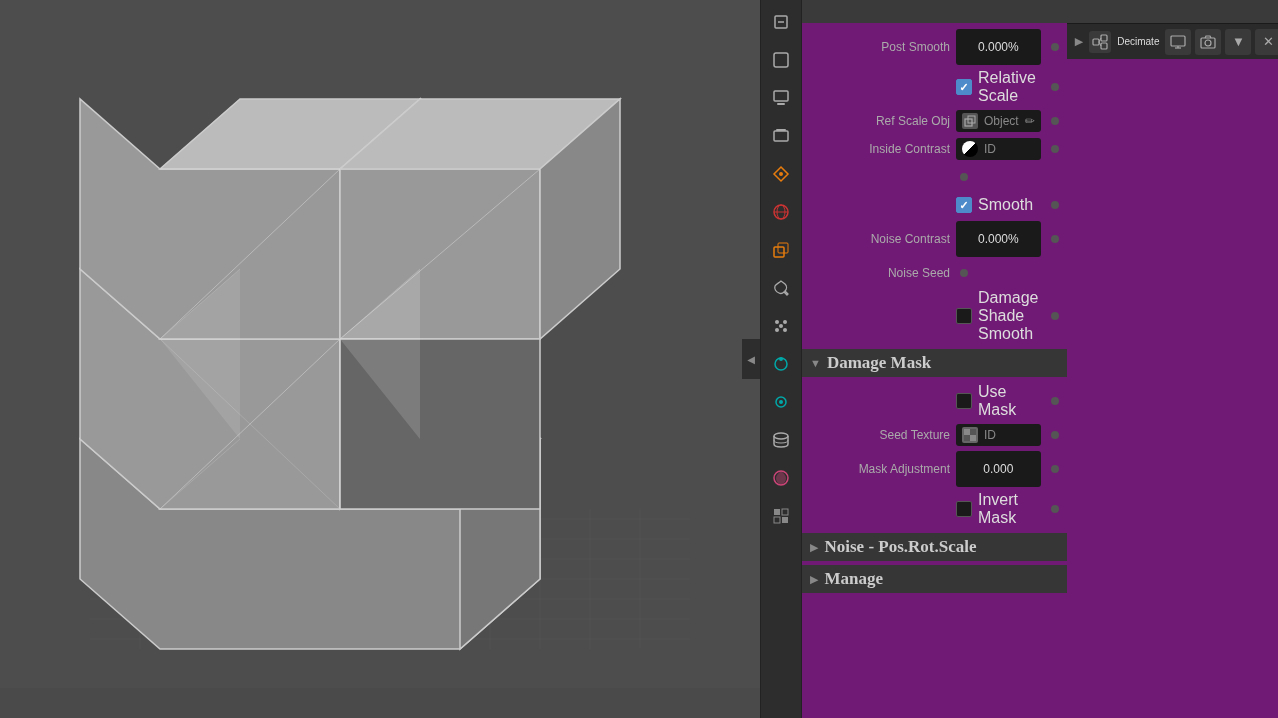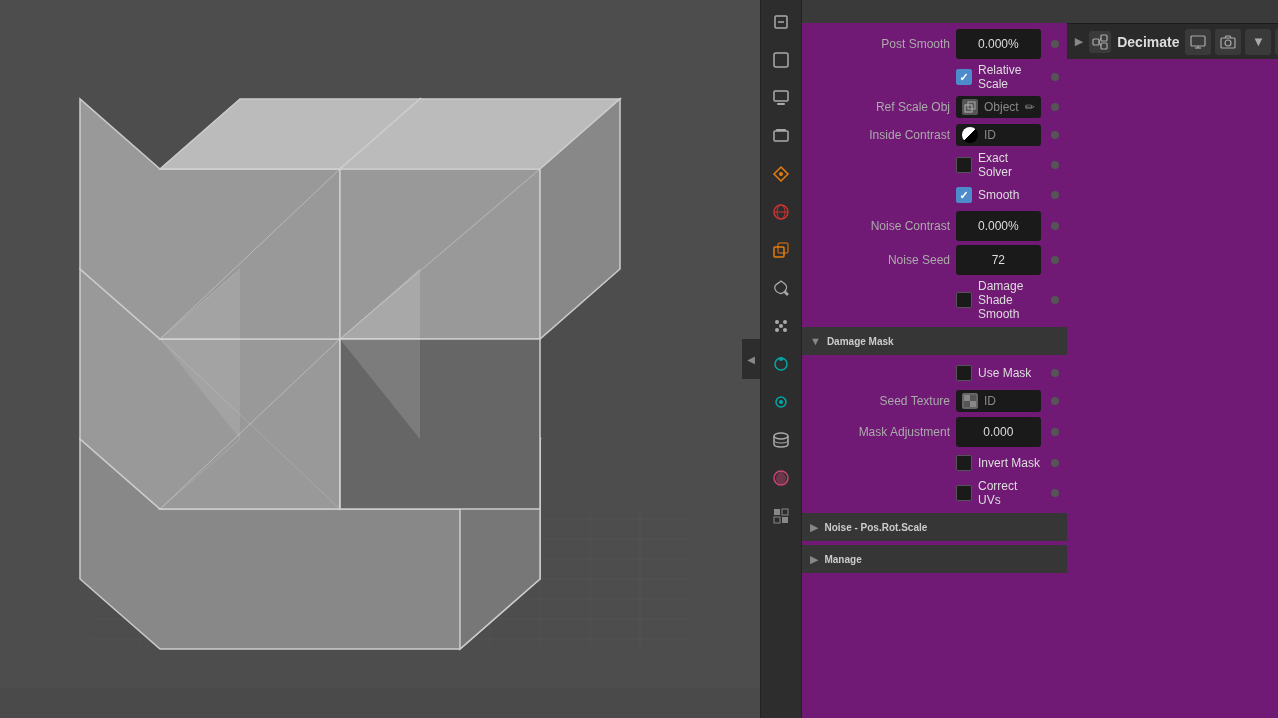--- a/index.html
+++ b/index.html
@@ -124,21 +124,21 @@
     .prop-label {
       text-align: right;
       color: #aaa;
       font-size: 12px;
       min-width: 140px;
       flex-shrink: 0;
     }
 
     .prop-value {
       flex: 1;
-      height: 30px;
+      height: 36px;
       background: #1a1a1a;
       border-radius: 3px;
       display: flex;
       align-items: center;
       padding: 0 8px;
       font-size: 12px;
       color: #ddd;
       position: relative;
     }
 
@@ -195,21 +195,21 @@
     }
 
     .checkbox.checked::after {
       content: '✓';
       color: white;
       font-size: 11px;
       font-weight: bold;
     }
 
     .checkbox-label {
-      font-size: 12px;
+      font-size: 16px;
       color: #ddd;
     }
 
     
     .obj-field {
       flex: 1;
       height: 22px;
       background: #1a1a1a;
       border-radius: 3px;
       display: flex;
@@ -271,23 +271,24 @@
       background: #363636;
       margin: 4px 0;
     }
 
     .section-arrow {
       color: #888;
       font-size: 11px;
     }
 
     .section-title {
-      font-size: 10px;
+      font-size: 17px;
       font-weight: bold;
       color: #ccc;
+      font-family: Liberation Serif, serif;
     }
 
     
     .tex-field {
       flex: 1;
       height: 22px;
       background: #1a1a1a;
       border-radius: 3px;
       display: flex;
       align-items: center;
@@ -334,22 +335,22 @@
       background: #3a3a3a;
       border-radius: 3px;
       display: flex;
       align-items: center;
       justify-content: center;
       color: #aaa;
       font-size: 13px;
     }
 
     .bottom-title {
-      font-size: 14px;
-      font-weight: bold;
+      font-size: 10px;
+      font-weight: normal;
       color: #ddd;
       flex: 1;
     }
 
     .bottom-actions {
       display: flex;
       gap: 4px;
       align-items: center;
     }
 
@@ -579,45 +580,40 @@
       <div class="prop-label">Inside Contrast</div>
       <div class="mat-field">
         <div class="mat-icon"></div>
         <span>ID</span>
       </div>
       <div class="prop-dot"></div>
     </div>
 
     <div class="checkbox-row">
       <div class="checkbox-spacer"></div>
-      <div class="checkbox-wrapper">
-        <div class="checkbox"></div>
-        <span class="checkbox-label">Exact Solver</span>
-      </div>
       <div class="prop-dot"></div>
     </div>
 
     <div class="checkbox-row">
       <div class="checkbox-spacer"></div>
       <div class="checkbox-wrapper">
         <div class="checkbox checked"></div>
         <span class="checkbox-label">Smooth</span>
       </div>
       <div class="prop-dot"></div>
     </div>
 
     <div class="prop-row">
       <div class="prop-label">Noise Contrast</div>
       <div class="prop-value text-center">0.000%</div>
       <div class="prop-dot"></div>
     </div>
 
     <div class="prop-row">
       <div class="prop-label">Noise Seed</div>
-      <div class="prop-value text-center">72</div>
       <div class="prop-dot"></div>
     </div>
 
 
     <div class="checkbox-row">
       <div class="checkbox-spacer"></div>
       <div class="checkbox-wrapper">
         <div class="checkbox"></div>
         <span class="checkbox-label">Damage Shade Smooth</span>
       </div>
@@ -662,28 +658,20 @@
 
     <div class="checkbox-row">
       <div class="checkbox-spacer"></div>
       <div class="checkbox-wrapper">
         <div class="checkbox"></div>
         <span class="checkbox-label">Invert Mask</span>
       </div>
       <div class="prop-dot"></div>
     </div>
 
-    <div class="checkbox-row">
-      <div class="checkbox-spacer"></div>
-      <div class="checkbox-wrapper">
-        <div class="checkbox"></div>
-        <span class="checkbox-label">Correct UVs</span>
-      </div>
-      <div class="prop-dot"></div>
-    </div>
 
     <div class="section-header">
       <span class="section-arrow">▶</span>
       <span class="section-title">Noise - Pos.Rot.Scale</span>
     </div>
 
     <div class="section-header">
       <span class="section-arrow">▶</span>
       <span class="section-title">Manage</span>
     </div>

